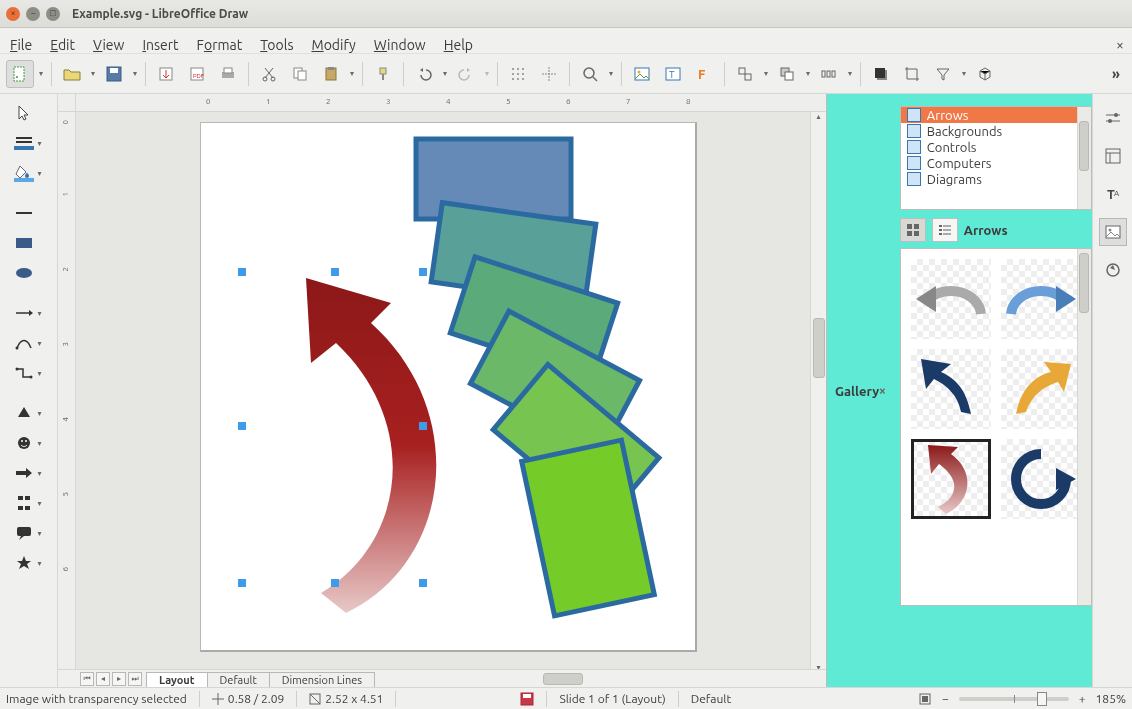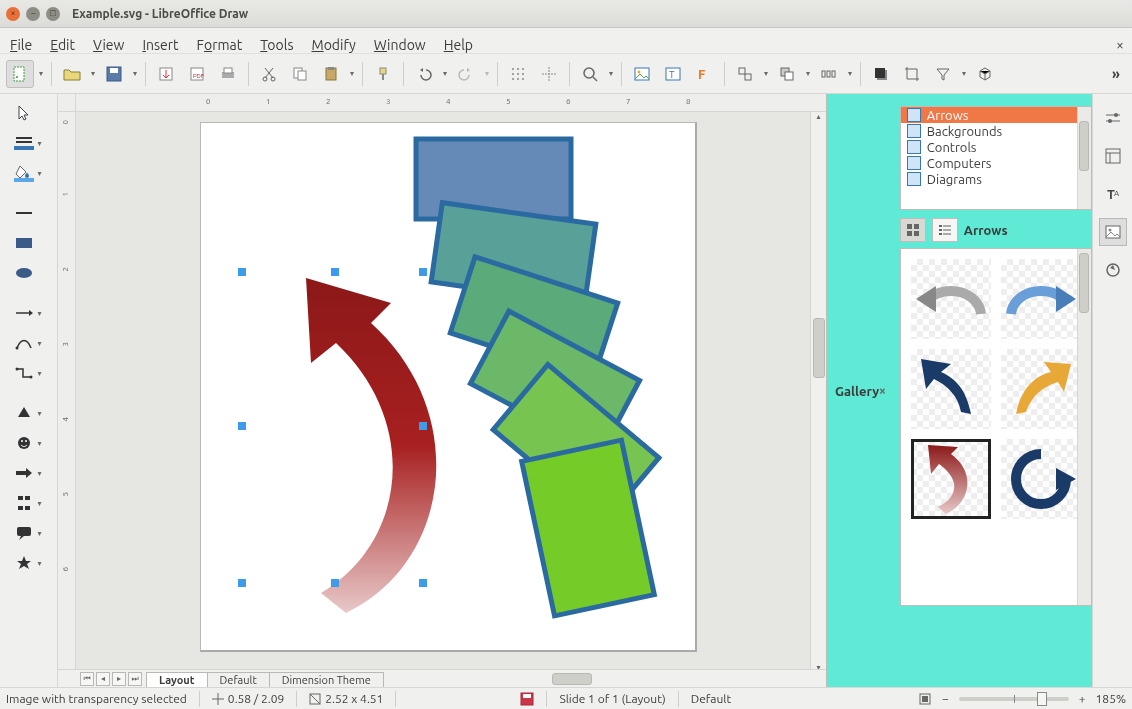--- a/index.html
+++ b/index.html
@@ -512,21 +512,21 @@
     <div class="hscroll-row">
       <div class="slide-nav">
         <span>⏮</span>
         <span>◂</span>
         <span>▸</span>
         <span>⏭</span>
       </div>
       <div class="tabs">
         <div class="tab active">Layout</div>
         <div class="tab">Default</div>
-        <div class="tab">Dimension Theme</div>
+        <div class="tab">Dimension Lines</div>
       </div>
       <div class="hscroll-track">
         <div class="hscroll-thumb" style="width:40px;margin-left:165px"></div>
       </div>
     </div>
   </div>
 
   <div class="sidebar">
     <div class="sb-header">
       <span>Gallery</span>

